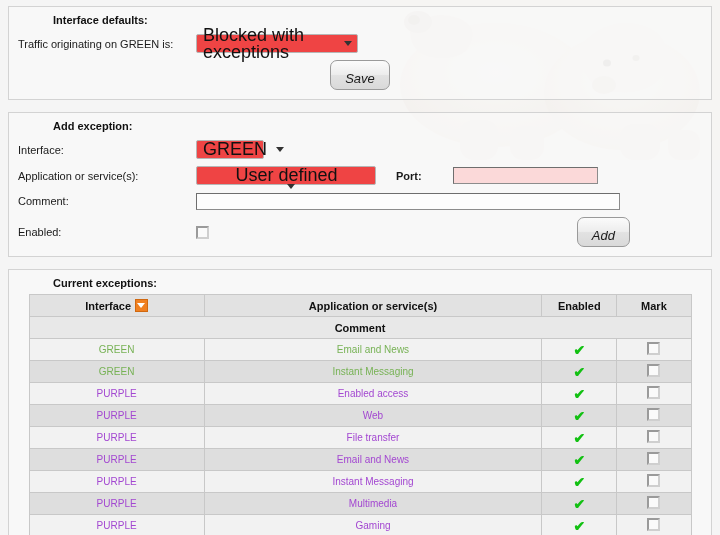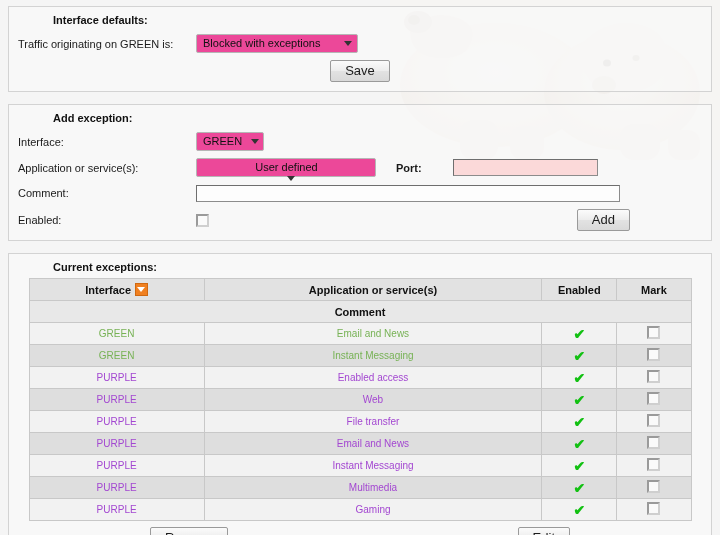--- a/index.html
+++ b/index.html
@@ -63,24 +63,24 @@
     flex: 0 0 178px;
     font-size: 11px;
     color: #1a1a1a;
   }
 
   
   .sel {
     display: inline-flex;
     align-items: center;
     justify-content: space-between;
-    background: #ec4899;
+    background: #ef4444;
     border: 1px solid #b6b6b6;
     border-radius: 2px;
-    font-size: 11px;
+    font-size: 18px;
     color: #111;
     height: 19px;
     padding: 0 5px 0 6px;
     box-sizing: border-box;
     cursor: pointer;
     line-height: 17px;
   }
   .sel .caret {
     margin-left: 9px;
     width: 0; height: 0;
@@ -122,27 +122,28 @@
     box-sizing: border-box;
     display: inline-block;
     cursor: pointer;
   }
 
   
   .btn {
     display: inline-block;
     background: linear-gradient(to bottom,#fbfbfb 0%,#ededed 48%,#e2e2e2 52%,#d9d9d9 100%);
     border: 1px solid #9a9a9a;
-    border-radius: 2px;
+    border-radius: 7px;
     font-size: 13px;
     color: #1c1c1c;
-    padding: 2px 14px 3px 14px;
+    padding: 10px 14px 3px 14px;
     cursor: pointer;
     line-height: 15px;
     font-family: "Liberation Sans", sans-serif;
+    font-style: italic;
   }
   .btn-row-right {
     text-align: center;
     margin-top: 4px;
   }
 
   
   #exceptions-table {
     border-collapse: collapse;
     width: 663px;

